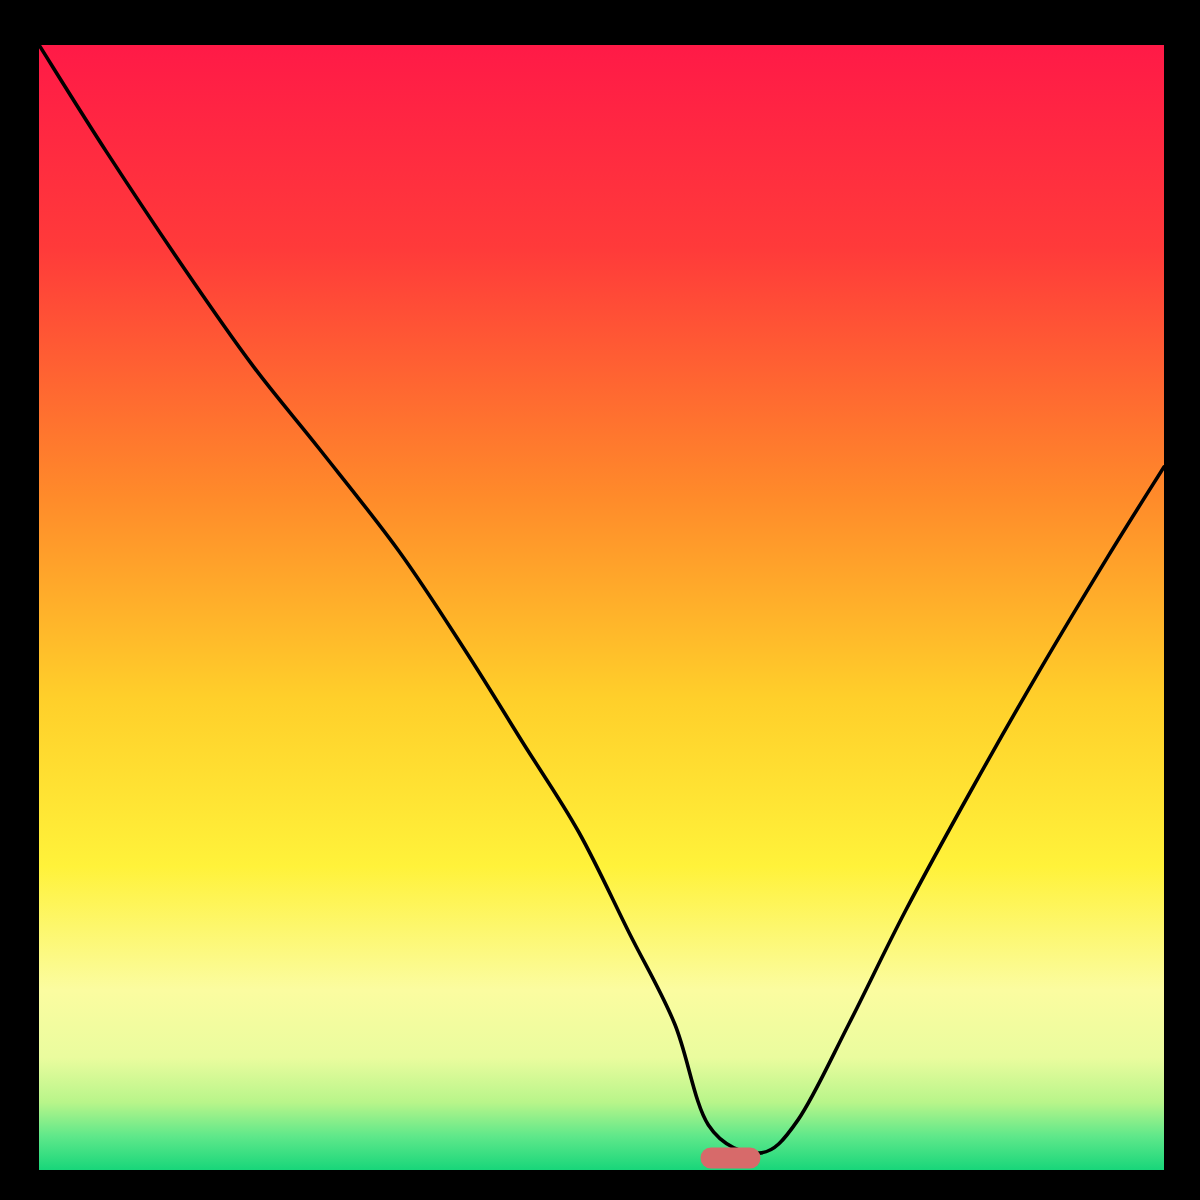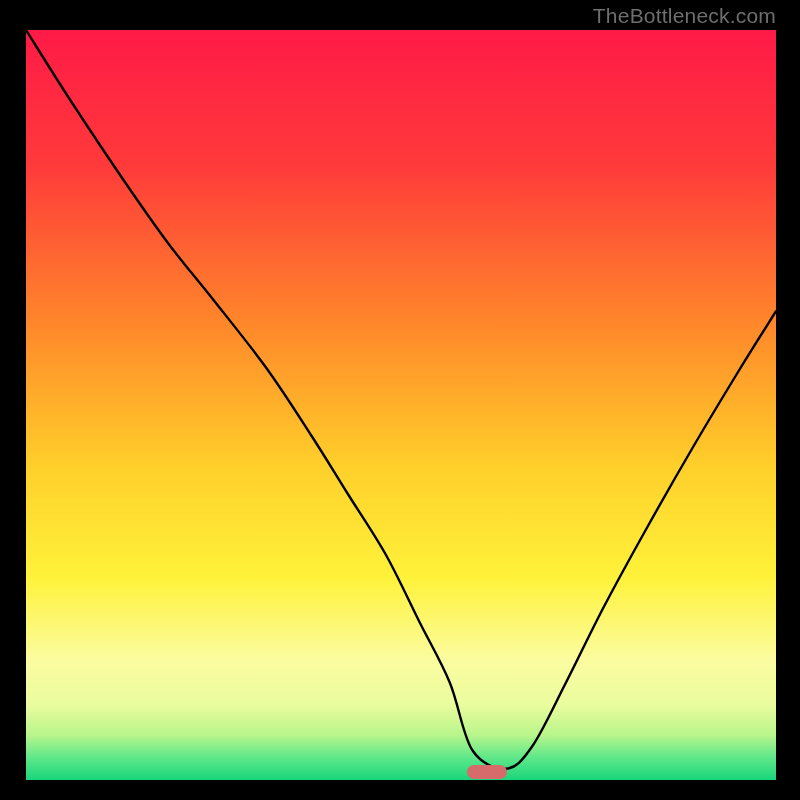--- a/index.html
+++ b/index.html
@@ -58,14 +58,13 @@
   <div class="plot-area" id="plot-area" style="left: 26px; top: 30px; width: 750px; height: 750px;">
     <div class="gradient-bg" id="gradient-bg" style="background: linear-gradient(rgb(255, 26, 71) 0%, rgb(255, 58, 58) 18%, rgb(255, 138, 42) 40%, rgb(255, 207, 42) 58%, rgb(255, 242, 58) 73%, rgb(251, 252, 160) 84%, rgb(234, 252, 158) 90%, rgb(184, 245, 138) 94%, rgb(95, 232, 138) 97%, rgb(24, 214, 122) 100%);"></div>
 
     <svg class="curve-svg" id="curve-svg" viewBox="0 0 1000 1000" preserveAspectRatio="none">
       <path id="curve-path" d="M 0.0 0.0 C 10.0 15.8, 38.3 61.7, 60.0 95.0 C 81.7 128.3, 108.3 168.3, 130.0 200.0 C 151.7 231.7, 170.0 258.3, 190.0 285.0 C 210.0 311.7, 228.3 332.5, 250.0 360.0 C 271.7 387.5, 298.3 420.0, 320.0 450.0 C 341.7 480.0, 361.7 511.7, 380.0 540.0 C 398.3 568.3, 413.3 593.3, 430.0 620.0 C 446.7 646.7, 464.2 671.7, 480.0 700.0 C 495.8 728.3, 510.8 761.7, 525.0 790.0 C 539.2 818.3, 553.3 841.7, 565.0 870.0 C 576.7 898.3, 582.5 940.8, 595.0 960.0 C 607.5 979.2, 626.7 985.8, 640.0 985.0 C 653.3 984.2, 661.7 974.2, 675.0 955.0 C 688.3 935.8, 704.2 900.8, 720.0 870.0 C 735.8 839.2, 751.7 805.0, 770.0 770.0 C 788.3 735.0, 810.0 695.8, 830.0 660.0 C 850.0 624.2, 870.0 589.2, 890.0 555.0 C 910.0 520.8, 931.7 485.0, 950.0 455.0 C 968.3 425.0, 991.7 388.3, 1000.0 375.0" fill="none" stroke="#000" stroke-width="3.2" stroke-linejoin="round" stroke-linecap="round"></path>
     </svg>
 
     <div class="marker" id="marker" style="width: 40px; height: 14px; left: 441.25px; top: 734.75px; background: rgb(215, 106, 106);"></div>
   </div>
 
-  <div class="watermark" id="watermark" style="right: 24px; top: 4px;">TheBottleneck.com</div>
 </div>
 
 </body></html>

